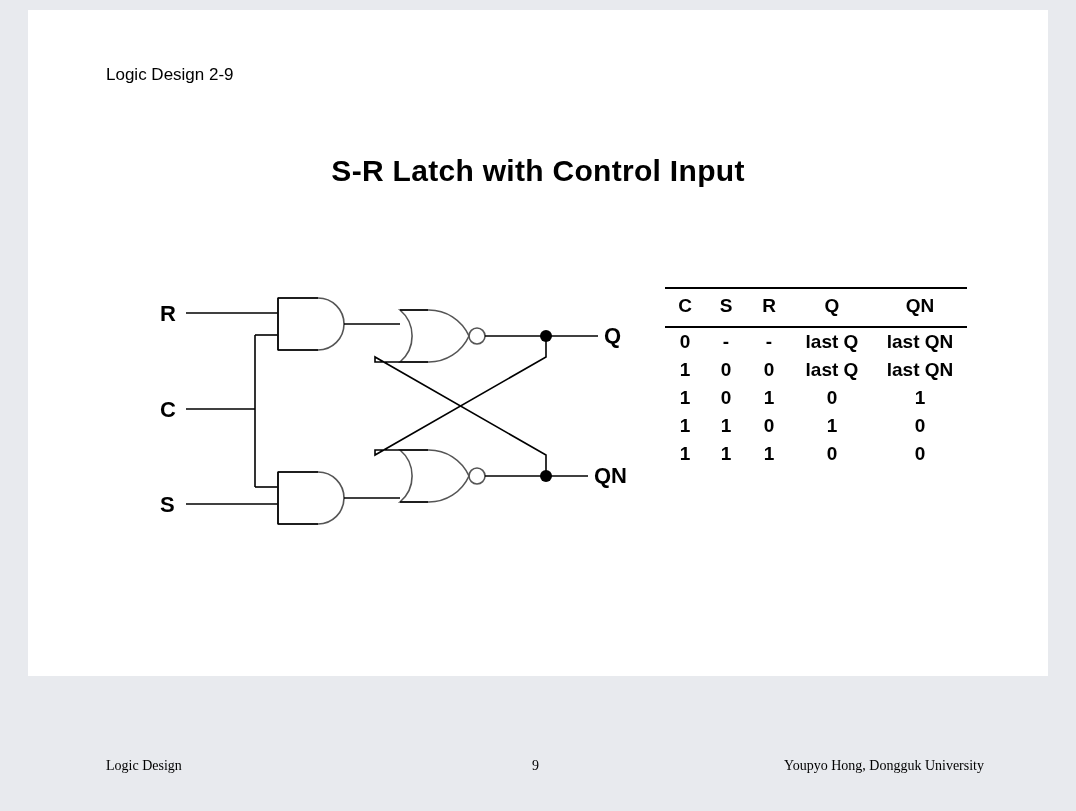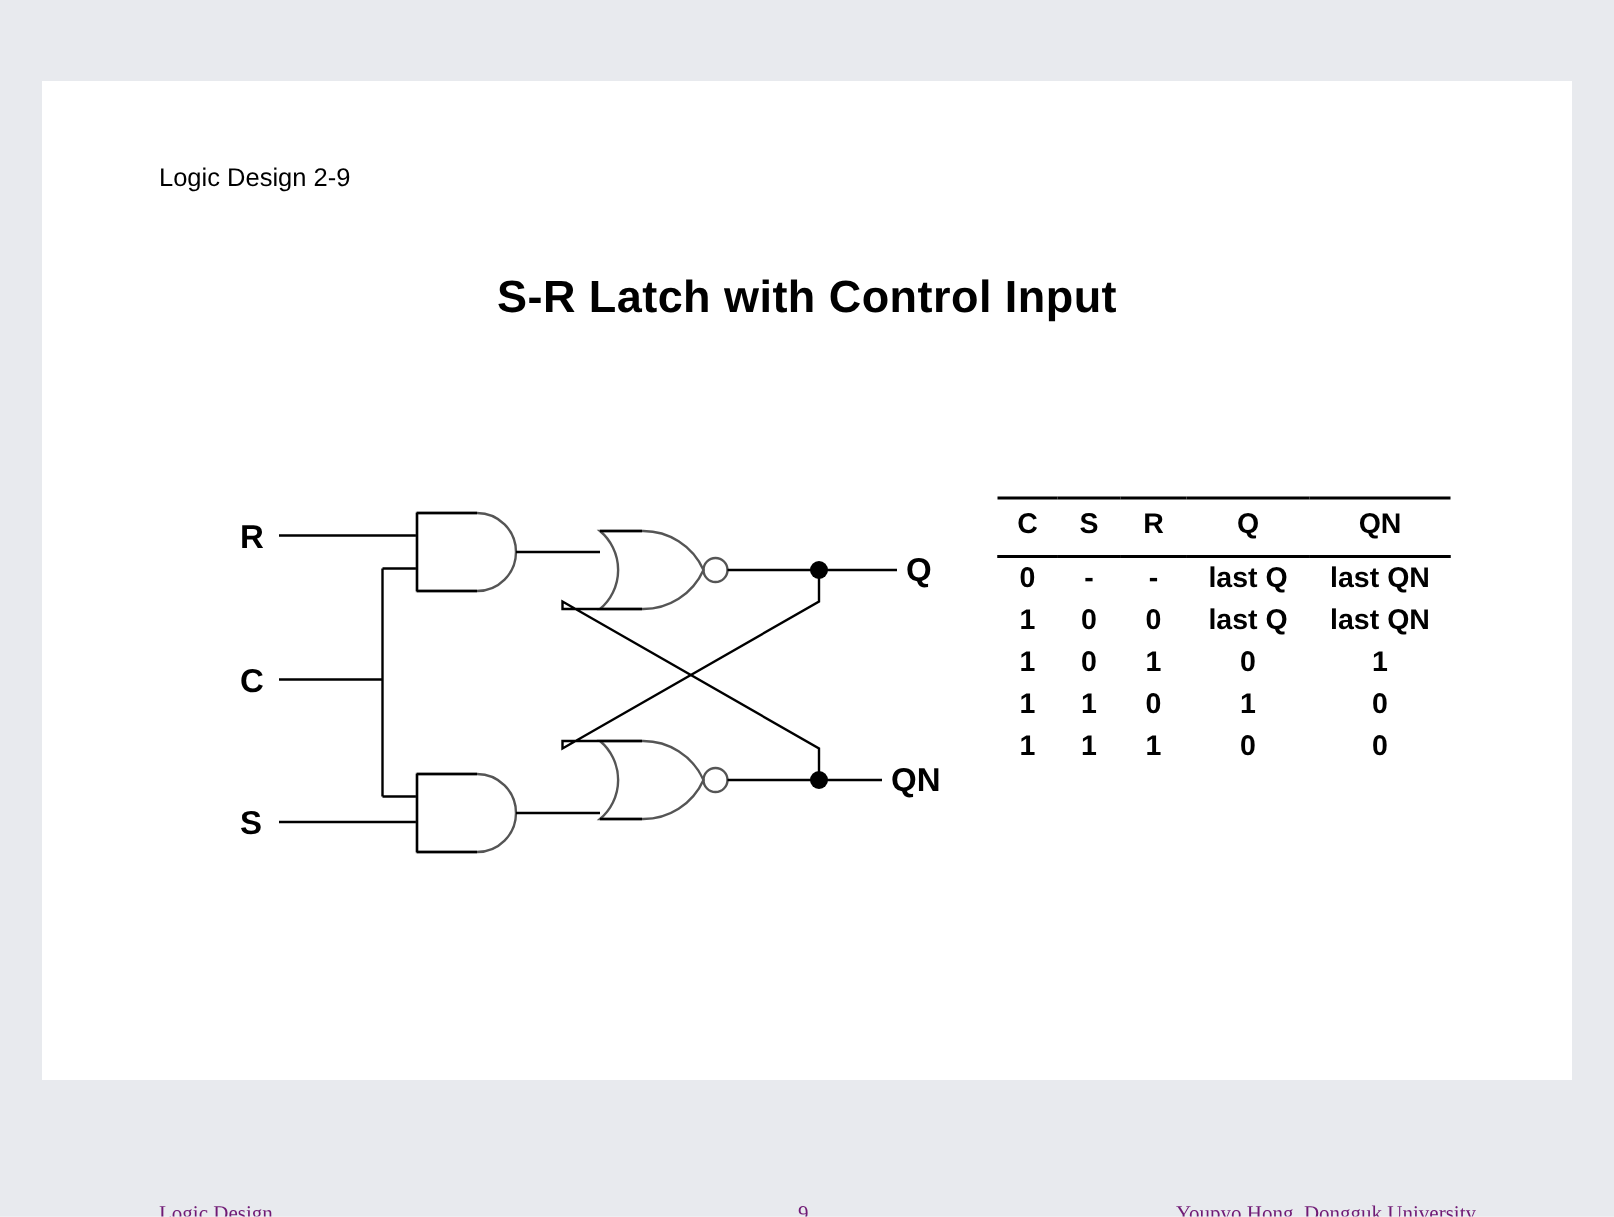--- a/index.html
+++ b/index.html
@@ -16,35 +16,34 @@
     width: 1076px;
     height: 811px;
   }
   #slide-page {
     position: absolute;
     left: 28px;
     top: 10px;
     width: 1020px;
     height: 666px;
     background: #ffffff;
-    margin-top: 44px;
   }
   #header-label {
     position: absolute;
     left: 78px;
     top: 55px;
     font-family: "Liberation Sans", sans-serif;
     font-size: 17px;
     color: #000000;
     white-space: nowrap;
   }
   #slide-title {
     position: absolute;
     left: 0;
-    top: 128px;
+    top: 144px;
     width: 1020px;
     text-align: center;
     font-family: "Liberation Sans", sans-serif;
     font-size: 30px;
     font-weight: bold;
     color: #000000;
     letter-spacing: 0.3px;
   }
   #circuit-diagram {
     position: absolute;
@@ -98,21 +97,21 @@
     position: absolute;
     left: 78px;
     top: 748px;
     width: 880px;
     height: 22px;
   }
   .footer-text {
     position: absolute;
     font-family: "Liberation Serif", serif;
     font-size: 14px;
-    color: #701a75;
+    color: #000000;
     white-space: nowrap;
   }
   #footer-left   { left: 0; top: 0; }
   #footer-center { left: 426px; top: 0; }
   #footer-right  { right: 2px; top: 0; }
 </style>
 </head>
 <body>
 
 <div id="slide-root">

